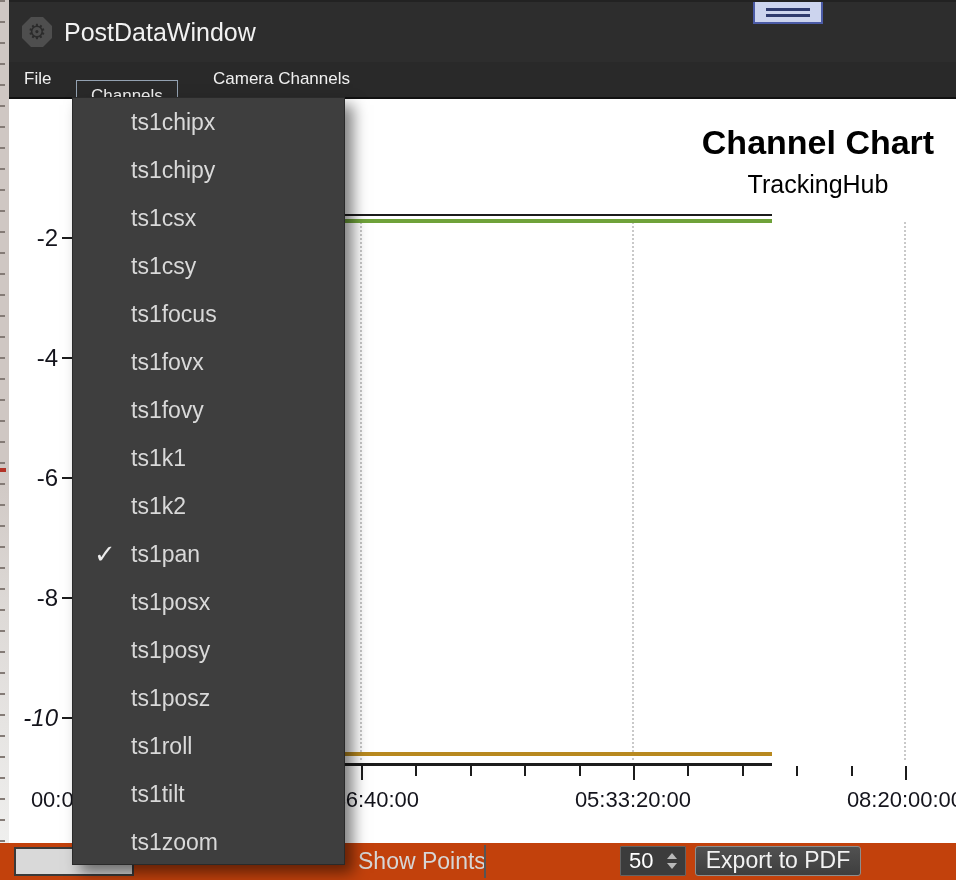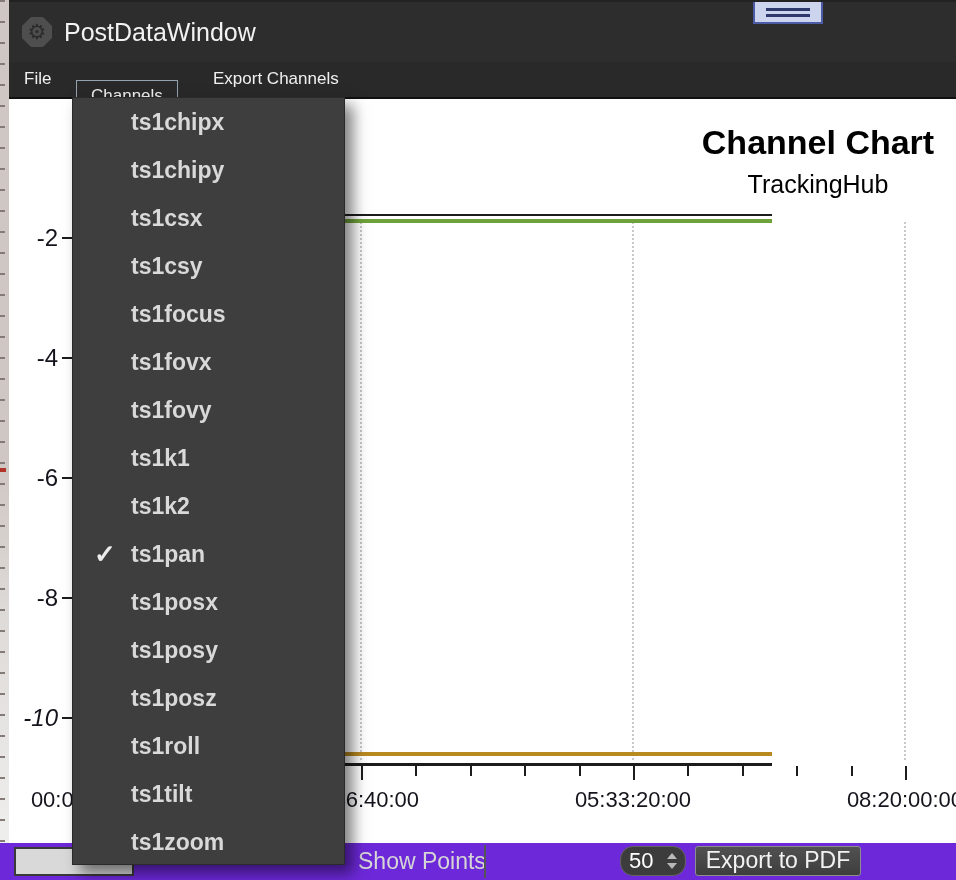--- a/index.html
+++ b/index.html
@@ -49,41 +49,41 @@
   .plot-top-border{position:absolute;left:63px;top:117px;right:0;height:2px;background:#1c1c1c;}
   .x-axis-line{position:absolute;left:71px;top:666px;right:0;height:3px;background:#1c1c1c;}
   .series-line{position:absolute;left:76px;right:0;height:4px;}
   .gridline{position:absolute;top:125px;height:538px;width:0;border-left:2px dotted #c9c9c9;}
   .y-tick{position:absolute;width:16px;height:2px;background:#1c1c1c;left:53px;}
   .y-label{position:absolute;left:0;width:49px;text-align:right;font-size:24px;color:#14141c;}
   .x-tick{position:absolute;width:2px;background:#1c1c1c;top:669px;}
   .x-label{position:absolute;width:180px;text-align:center;top:690px;font-size:22px;color:#14141c;white-space:nowrap;}
 
   
-  #bottombar{position:absolute;left:0;top:843px;width:956px;height:37px;background:#6d28d9;z-index:5;}
+  #bottombar{position:absolute;left:0;top:843px;width:956px;height:37px;background:#c2410c;z-index:5;}
   #bb-left-button{position:absolute;left:14px;top:4px;width:120px;height:29px;background:#d9d9d9;
     border:2px solid #3a3a3a;box-sizing:border-box;}
   #show-points{position:absolute;left:358px;top:0;height:37px;line-height:36px;color:#d6d6d6;font-size:23px;}
   #bb-divider{position:absolute;left:484px;top:2px;width:2px;height:33px;background:#555;}
   #frequency-label{position:absolute;left:502px;top:0;height:37px;line-height:36px;color:#d6d6d6;font-size:23px;}
   #frequency-spinner{position:absolute;left:620px;top:3px;width:66px;height:30px;background:#3c3c3c;
-    border:1px solid #636363;border-radius:13px;box-sizing:border-box;}
+    border:1px solid #636363;border-radius:1px;box-sizing:border-box;}
   #frequency-value{position:absolute;left:8px;top:0;height:28px;line-height:27px;color:#fff;font-size:22px;}
   .spin-arrows{position:absolute;right:8px;top:5px;width:10px;height:18px;}
   .spin-up{position:absolute;top:1px;left:0;width:0;height:0;border-left:5px solid transparent;
     border-right:5px solid transparent;border-bottom:6px solid #b9b9b9;}
   .spin-down{position:absolute;bottom:1px;left:0;width:0;height:0;border-left:5px solid transparent;
     border-right:5px solid transparent;border-top:6px solid #b9b9b9;}
   #export-pdf{position:absolute;left:695px;top:3px;width:166px;height:30px;border-radius:3px;
     background:linear-gradient(180deg,#515151,#3e3e3e);border:1px solid #8d8d8d;box-sizing:border-box;
     color:#f2f2f2;font-size:23px;text-align:center;line-height:27px;}
 
   
   #channels-menu{position:absolute;left:72px;top:97px;width:273px;height:768px;background:#3e3e3e;
-    z-index:10;border:1px solid #2a2a2a;box-sizing:border-box;box-shadow:8px 8px 14px rgba(0,0,0,.5);font-weight:bold;}
+    z-index:10;border:1px solid #2a2a2a;box-sizing:border-box;box-shadow:8px 8px 14px rgba(0,0,0,.5);}
   .menu-item{position:relative;height:48px;line-height:48px;color:#d9d9d9;font-size:23px;padding-left:58px;}
   .menu-item .check{position:absolute;left:14px;top:0;width:36px;text-align:center;color:#ececec;font-size:26px;}
 </style>
 </head>
 <body>
 
 <div id="root">
 
   <div id="left-strip">
     <div class="ticks"></div>
@@ -95,21 +95,21 @@
     <div id="window-title">PostDataWindow</div>
     <div id="drag-handle">
       <div class="grip g1"></div>
       <div class="grip g2"></div>
     </div>
   </div>
 
   <div id="menubar">
     <div class="menubar-item" id="mb-file">File</div>
     <div class="menubar-item" id="mb-channels">Channels</div>
-    <div class="menubar-item" id="mb-camera">Export Channels</div>
+    <div class="menubar-item" id="mb-camera">Camera Channels</div>
   </div>
 
   <div id="chart-area">
     <div id="chart-title">Channel Chart</div>
     <div id="chart-subtitle">TrackingHub</div>
     <div class="plot-top-border"></div>
     <div class="x-axis-line"></div>
     <div id="plot-dynamic">
         <div class="y-tick" style="top: 140px;"></div>
         <div class="y-label" style="top: 127px;">-2</div>

